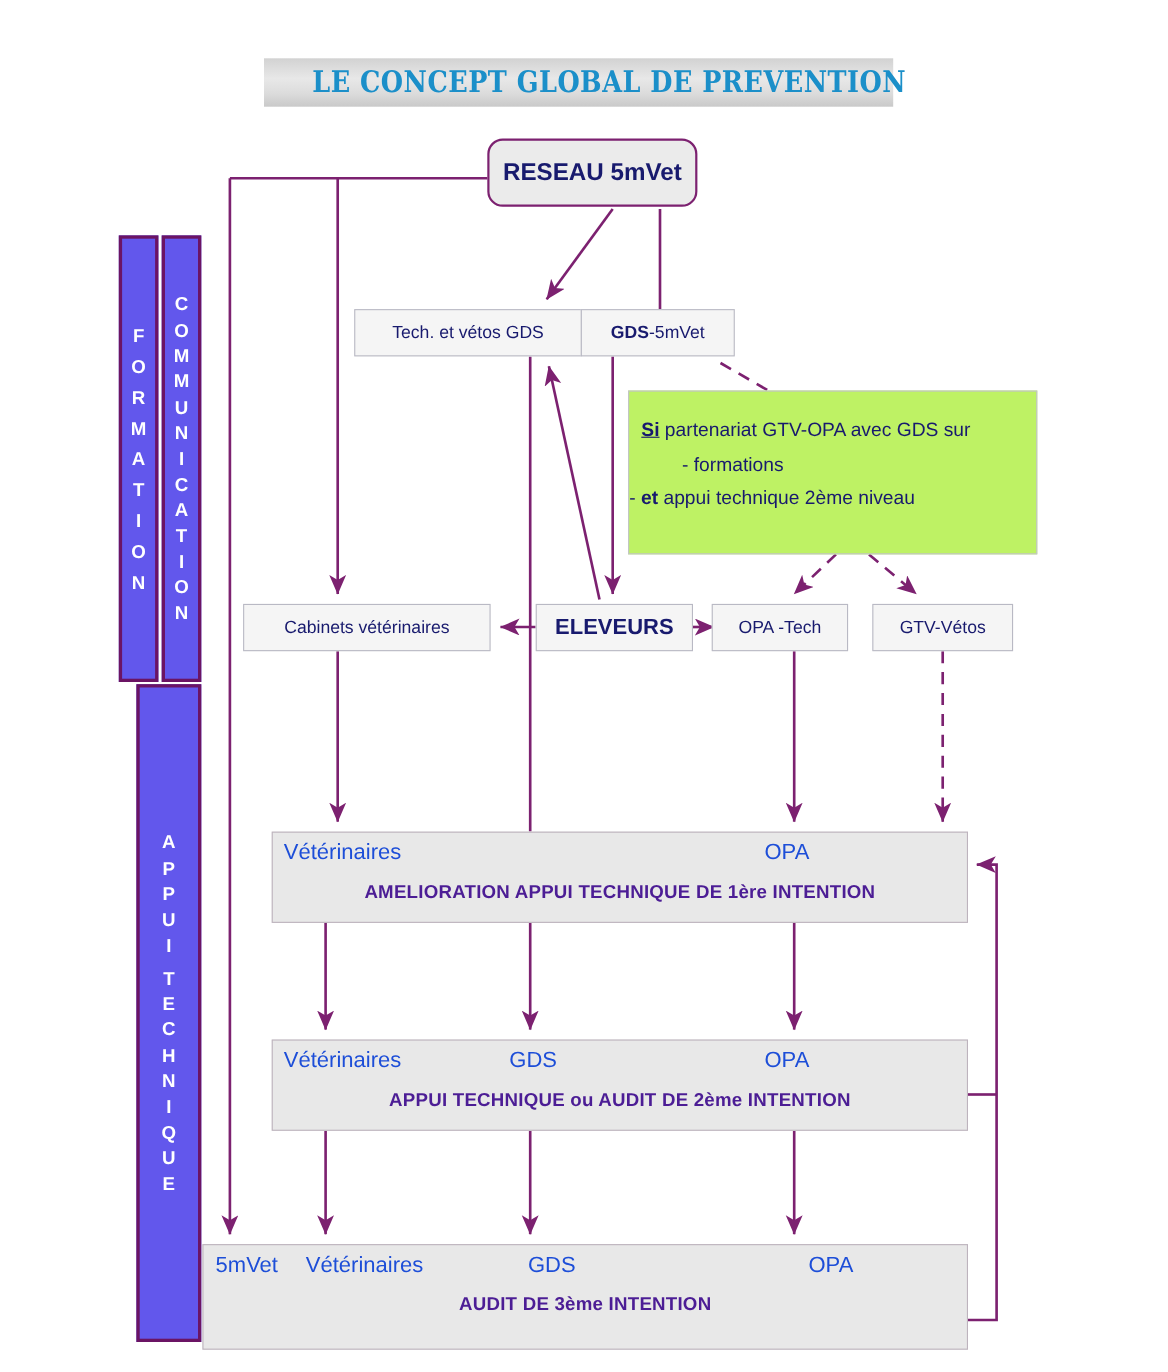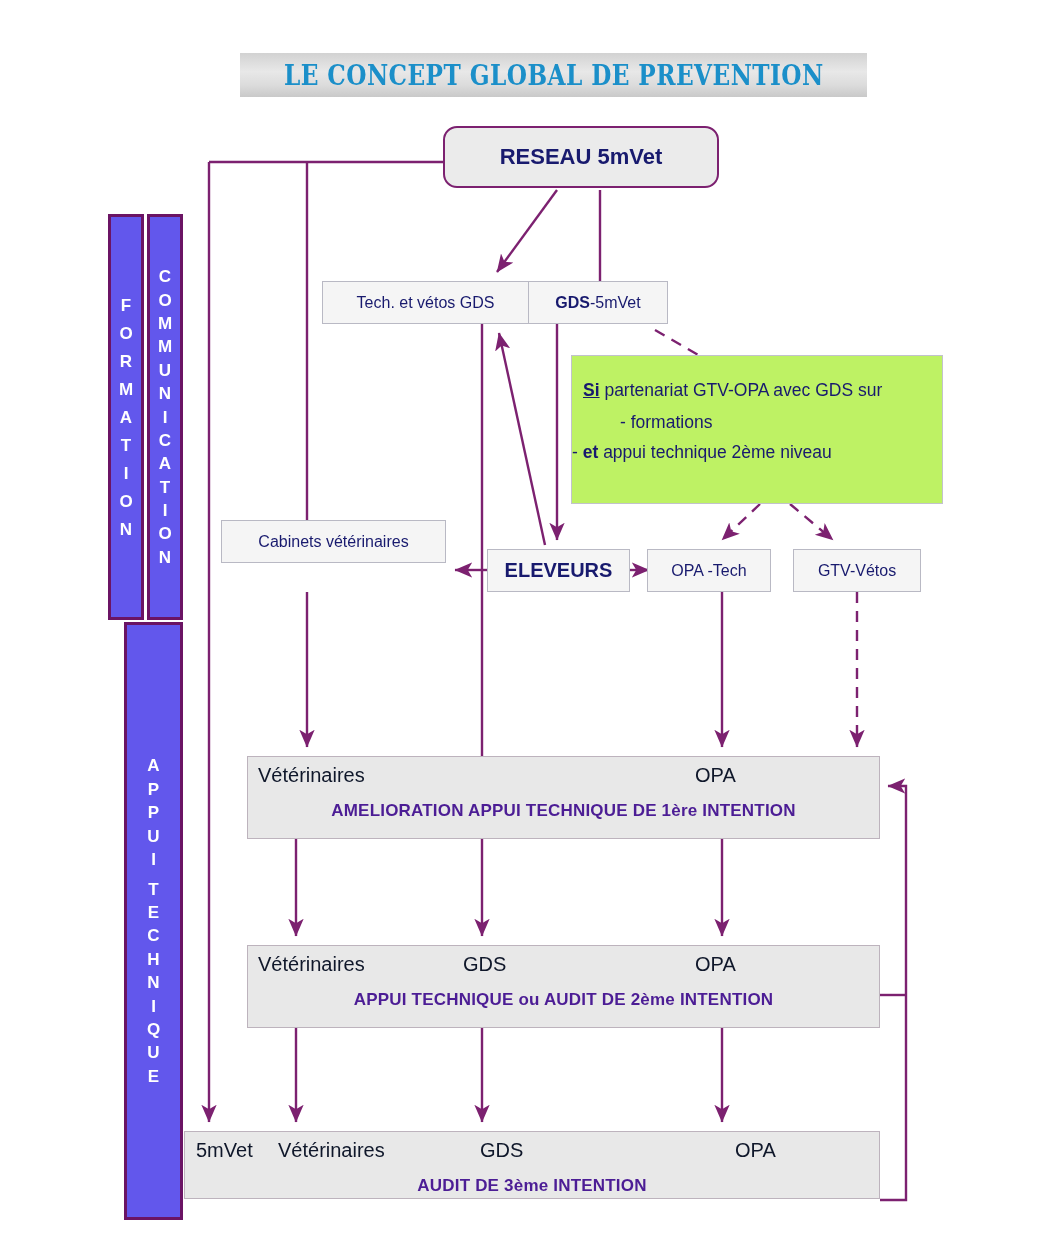--- a/index.html
+++ b/index.html
@@ -12,23 +12,23 @@
     width:1062px;
     height:1247px;
     background:#ffffff;
     overflow:hidden;
   }
 
   
   .title-band{
     position:absolute;
     left:240px; top:53px;
-    width:627px; height:44px;
+    width:572px; height:44px;
     background:linear-gradient(180deg,#d2d2d2 0%,#e8e8e8 42%,#dcdcdc 72%,#c9c9c9 100%);
-    display:flex; align-items:center; justify-content:center;
+    display:flex; align-items:center; 
   }
   .title-text{
     font-family:"DejaVu Serif","Liberation Serif",serif;
     font-weight:bold;
     font-size:27px;
     letter-spacing:.5px;
     color:#1b8fc9;
     transform:scaleX(.86);
     white-space:nowrap;
   }
@@ -65,32 +65,32 @@
     align-items:center;
     justify-content:center;
     white-space:nowrap;
   }
   .node.thin{
     background:#f5f5f5;
     border:1px solid #b9b9c4;
     font-size:16px;
   }
   #reseau{
-    left:443px; top:126px; width:276px; height:62px;
+    left:443px; top:126px; width:191px; height:62px;
     background:#ebebeb;
     border:2px solid #7c2170;
     border-radius:14px;
     font-size:22px;
     font-weight:bold;
   }
   #tech-gds{left:322px; top:281px; width:207px; height:43px;}
   #gds-5mvet{left:528px; top:281px; width:140px; height:43px;}
   #gds-5mvet b{font-weight:bold;}
 
-  #cabinets{left:221px; top:520px; width:225px; height:43px;}
+  #cabinets{left:221px; top:549px; width:225px; height:43px;}
   #eleveurs{left:487px; top:549px; width:143px; height:43px; font-weight:bold; font-size:20px;}
   #opa-tech{left:647px; top:549px; width:124px; height:43px;}
   #gtv-vetos{left:793px; top:549px; width:128px; height:43px;}
 
   
   #si-box{
     position:absolute;
     left:571px; top:355px; width:372px; height:149px;
     background:#bef264;
     border:1px solid #c2c2cc;
@@ -108,36 +108,36 @@
   
   .band{
     position:absolute;
     background:#e8e8e8;
     border:1px solid #bdb3bd;
     box-sizing:border-box;
   }
   .band .roles{
     position:relative;
     height:38px;
-    color:#0f172a;
+    color:#1d4ed8;
     font-size:20px;
   }
   .band .roles span{position:absolute; top:7px; white-space:nowrap;}
   .band .caption{
     text-align:center;
     color:#4c1d95;
     font-weight:bold;
     font-size:17px;
     letter-spacing:.2px;
   }
   #band1{left:247px; top:756px; width:633px; height:83px;}
   #band1 .caption{margin-top:6px;}
   #band2{left:247px; top:945px; width:633px; height:83px;}
   #band2 .caption{margin-top:6px;}
-  #band3{left:184px; top:1131px; width:696px; height:68px;}
+  #band3{left:184px; top:1131px; width:696px; height:96px;}
   #band3 .caption{margin-top:6px;}
 
   
   #suivi{
     position:absolute;
     left:737px; top:864px; width:203px; height:56px;
     background:#fbfbfb;
     border:1px solid #c9bfc9;
     box-sizing:border-box;
     color:#f2833d;

